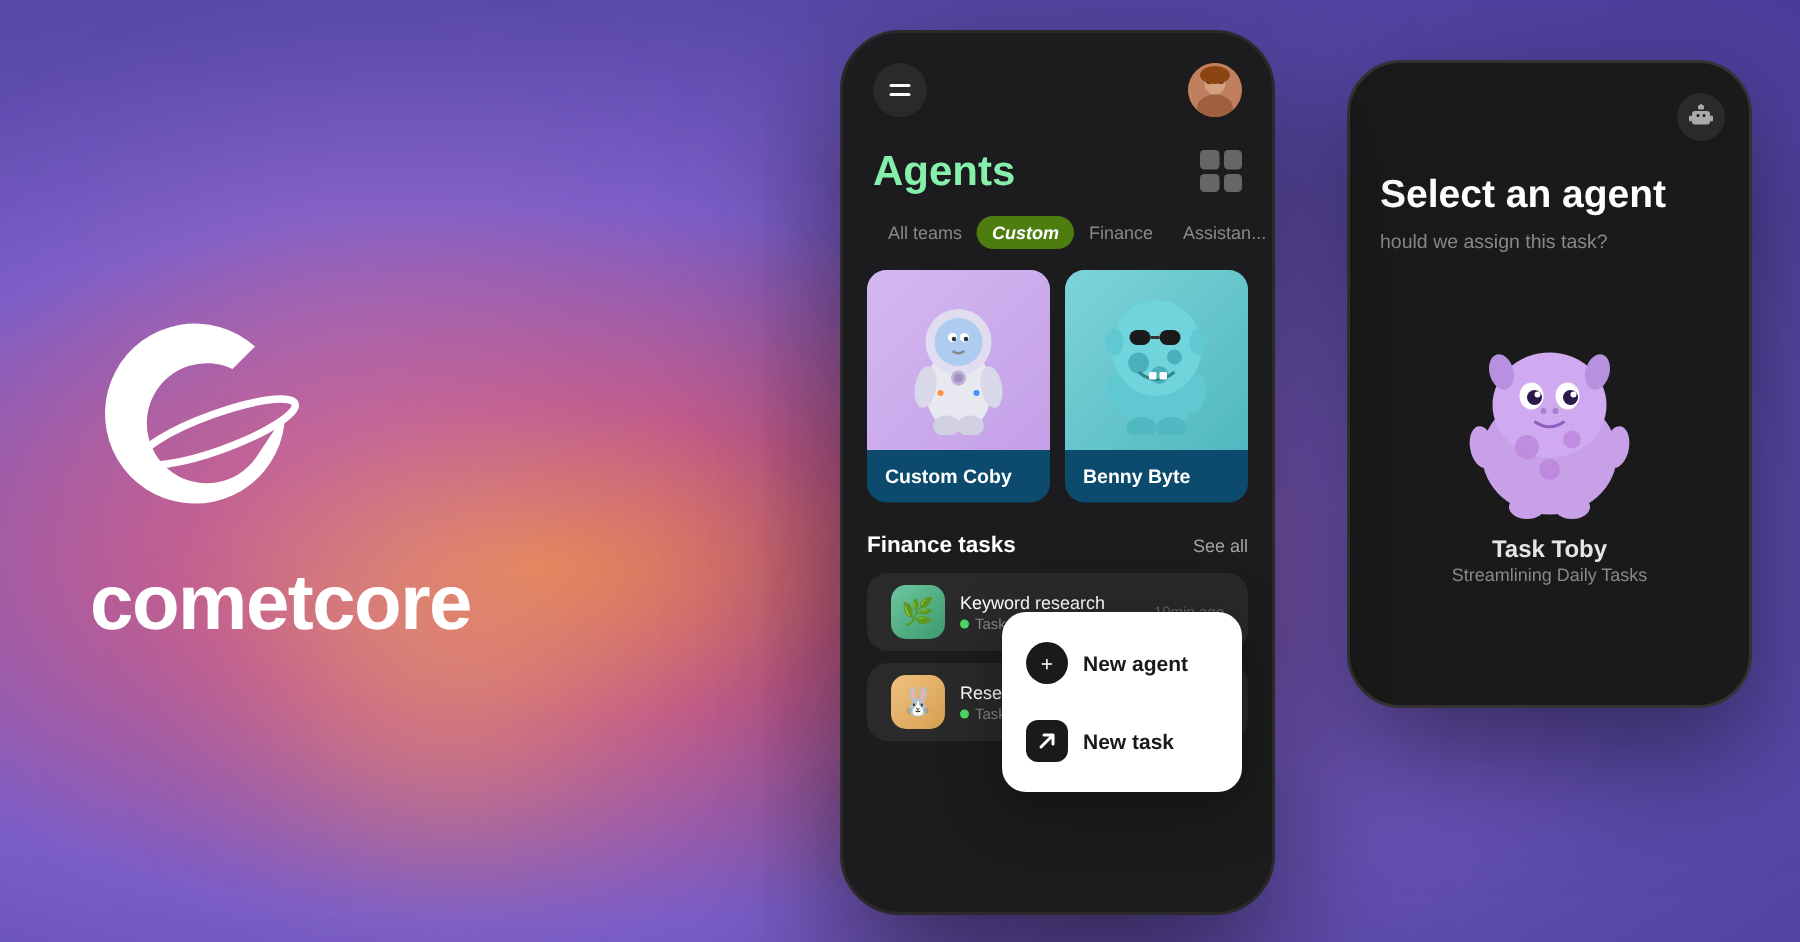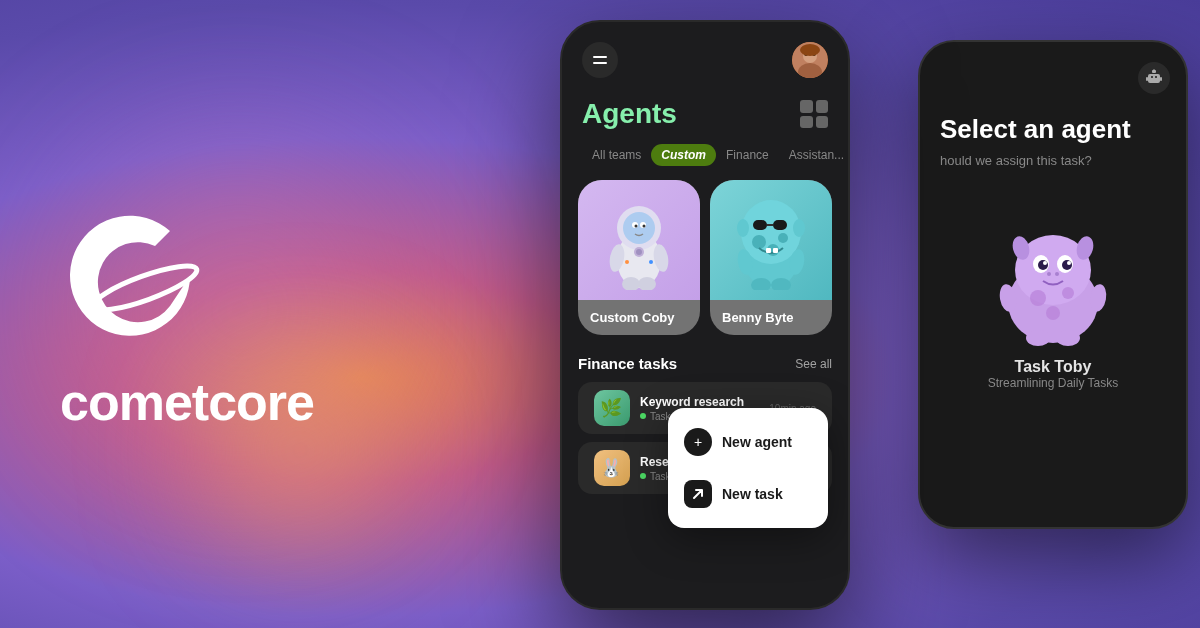--- a/index.html
+++ b/index.html
@@ -77,24 +77,24 @@
       right: 0;
       top: 0;
       width: 700px;
       height: 628px;
       z-index: 10;
     }
 
     
     .phone-back {
       position: absolute;
-      right: 12px;
+      right: 32px;
       top: 40px;
       width: 270px;
-      height: 489px;
+      height: 432px;
       background: #1a1a1a;
       border-radius: 36px;
       overflow: hidden;
       box-shadow: 0 30px 80px rgba(0,0,0,0.5);
       border: 2px solid #333;
     }
 
     
     .phone-front {
       position: absolute;
@@ -200,22 +200,22 @@
 
     
     .agents-grid {
       display: grid;
       grid-template-columns: 1fr 1fr;
       gap: 10px;
       padding: 0 16px 16px;
     }
 
     .agent-card {
-      background: #737373;
-      border-radius: 24px;
+      background: #0c4a6e;
+      border-radius: 13px;
       overflow: hidden;
       display: flex;
       flex-direction: column;
     }
 
     .agent-card-image {
       height: 120px;
       display: flex;
       align-items: center;
       justify-content: center;
@@ -283,21 +283,21 @@
     }
 
     .task-info {
       flex: 1;
       min-width: 0;
     }
 
     .task-name {
       color: white;
       font-size: 12px;
-      font-weight: 700;
+      font-weight: 400;
     }
 
     .task-status {
       display: flex;
       align-items: center;
       gap: 4px;
       margin-top: 2px;
     }
 
     .status-dot {

